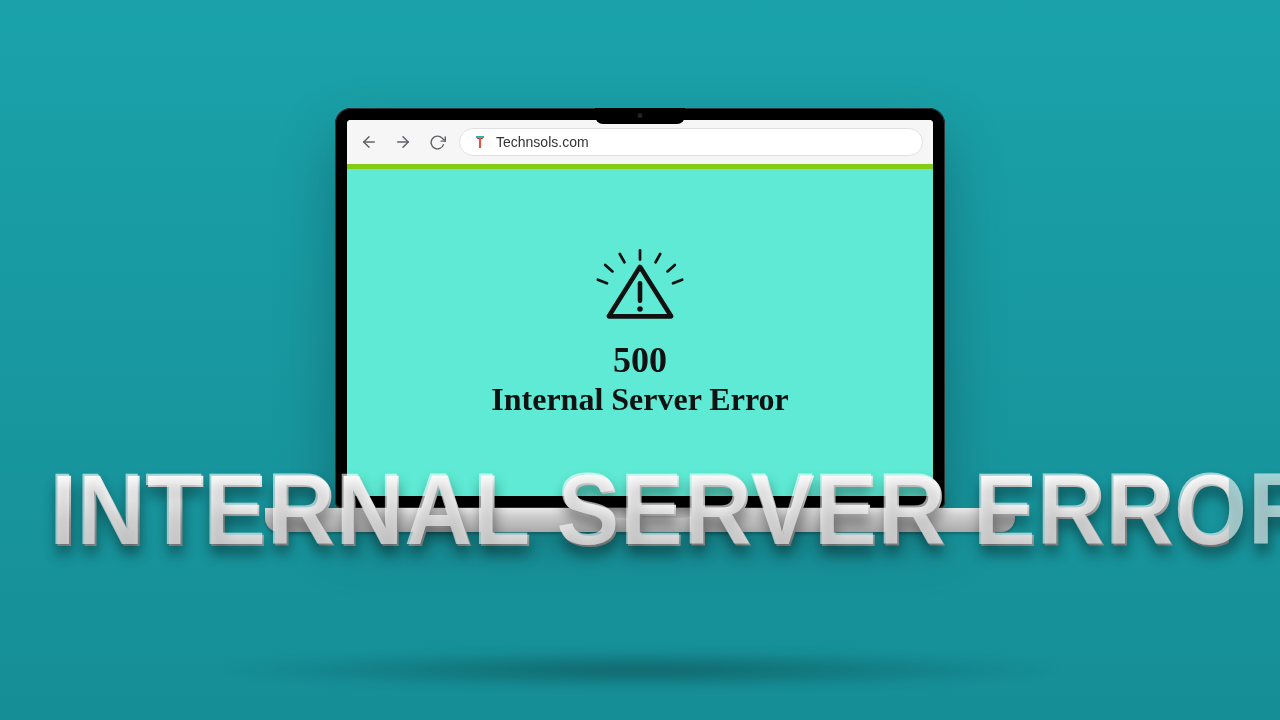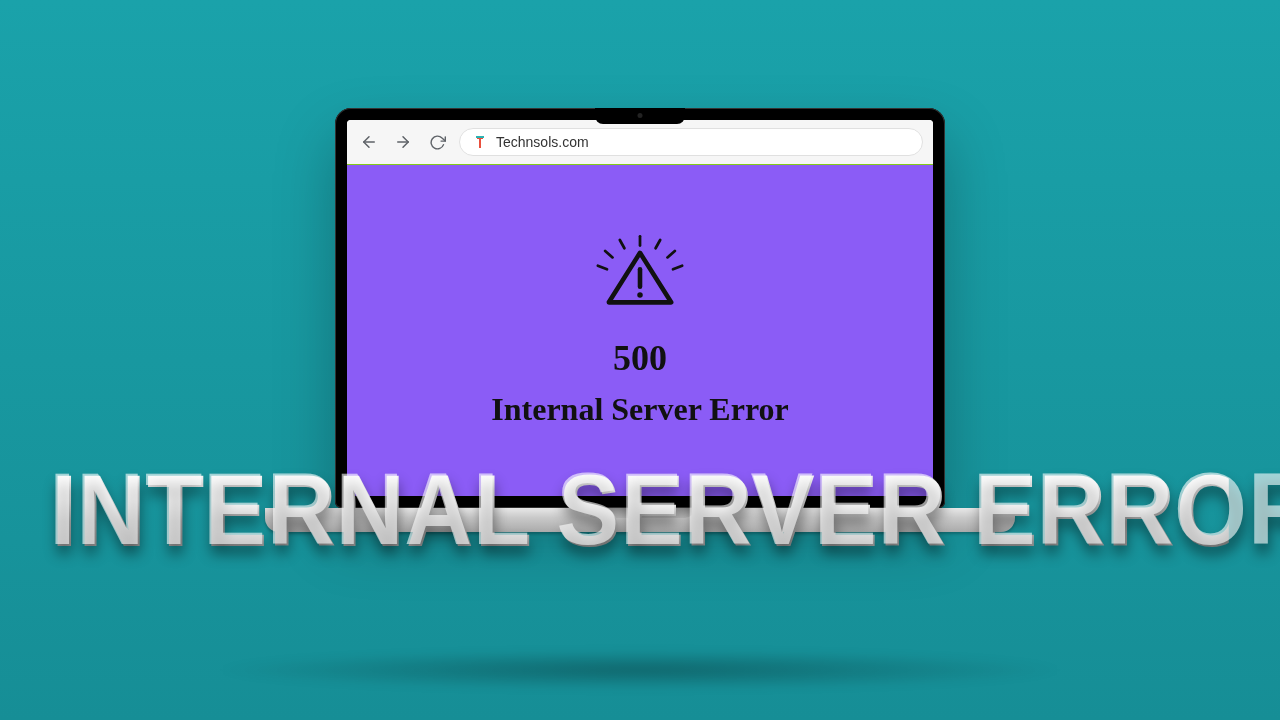--- a/index.html
+++ b/index.html
@@ -50,21 +50,21 @@
       width: 100%;
       height: 100%;
       background: #fff;
       border-radius: 4px;
       overflow: hidden;
       display: flex;
       flex-direction: column;
     }
     .toolbar {
       background: #f6f6f6;
-      border-bottom: 1px solid #84cc16;
+      border-bottom: 5px solid #84cc16;
       padding: 8px 10px;
       display: flex;
       align-items: center;
       gap: 10px;
     }
     .nav-btn {
       width: 24px; height: 24px;
       display: flex; align-items: center; justify-content: center;
       color: #5f6368;
       cursor: pointer;
@@ -82,26 +82,26 @@
       font-size: 14px;
       color: #333;
       height: 28px;
     }
     .favicon {
       width: 16px; height: 16px;
       display:flex; align-items:center; justify-content:center;
     }
     .viewport {
       flex: 1;
-      background: #8b5cf6;
+      background: #5eead4;
       display: flex;
       flex-direction: column;
       align-items: center;
       justify-content: center;
-      gap: 12px;
+      gap: 0;
     }
     .alert-icon { margin-bottom: 8px; }
     .code {
       font-family: Georgia, 'Times New Roman', serif;
       font-size: 36px;
       font-weight: 700;
       color: #111;
     }
     .message {
       font-family: Georgia, 'Times New Roman', serif;

